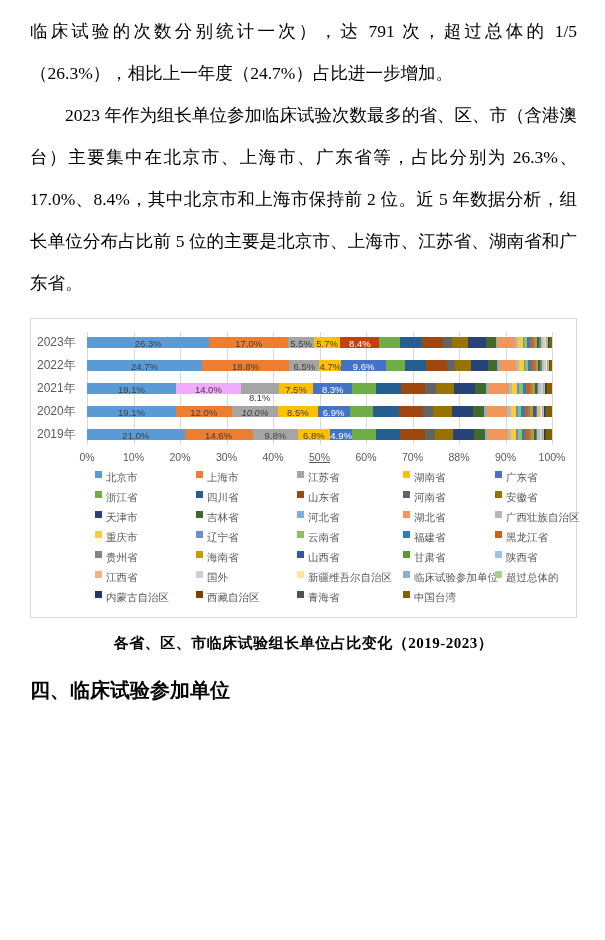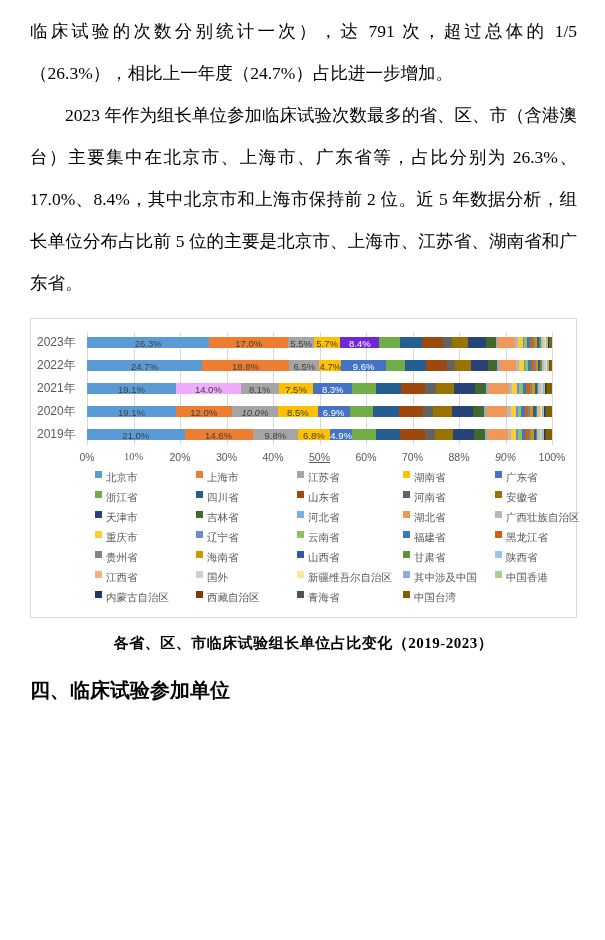--- a/index.html
+++ b/index.html
@@ -118,21 +118,21 @@
               </div>
               <div class="seg" style="width: 17%; background: rgb(237, 125, 49);">
                 <span class="seg-label" style="color: rgb(64, 64, 64);">17.0%</span>
               </div>
               <div class="seg" style="width: 5.5%; background: rgb(165, 165, 165);">
                 <span class="seg-label" style="color: rgb(64, 64, 64);">5.5%</span>
               </div>
               <div class="seg" style="width: 5.7%; background: rgb(255, 192, 0);">
                 <span class="seg-label" style="color: rgb(64, 64, 64);">5.7%</span>
               </div>
-              <div class="seg" style="width: 8.4%; background: #6d28d9;">
+              <div class="seg" style="width: 8.4%; background: #c2410c;">
                 <span class="seg-label" style="color: rgb(255, 255, 255);">8.4%</span>
               </div>
               <div class="seg" style="width: 4.4%; background: rgb(112, 173, 71);"></div>
               <div class="seg" style="width: 4.7%; background: rgb(37, 94, 145);"></div>
               <div class="seg" style="width: 4.6%; background: rgb(158, 72, 14);"></div>
               <div class="seg" style="width: 1.9%; background: rgb(99, 99, 99);"></div>
               <div class="seg" style="width: 3.4%; background: rgb(153, 115, 0);"></div>
               <div class="seg" style="width: 4%; background: rgb(38, 68, 120);"></div>
               <div class="seg" style="width: 2%; background: rgb(67, 104, 43);"></div>
               <div class="seg" style="width: 0.4%; background: rgb(124, 175, 221);"></div>
@@ -209,21 +209,21 @@
           </div>
           <div class="bar-row">
             <div class="bar">
               <div class="seg" style="width: 19.1%; background: rgb(91, 155, 213);">
                 <span class="seg-label" style="color: rgb(64, 64, 64);">19.1%</span>
               </div>
               <div class="seg" style="width: 14%; background: #f0abfc;">
                 <span class="seg-label" style="color: rgb(64, 64, 64);">14.0%</span>
               </div>
               <div class="seg" style="width: 8.1%; background: rgb(165, 165, 165);">
-                <span class="seg-label" style="color: rgb(64, 64, 64);">8.1%</span>
+                <span class="seg-label" style="color: rgb(64, 64, 64); margin-top: 8px;">8.1%</span>
               </div>
               <div class="seg" style="width: 7.5%; background: rgb(255, 192, 0);">
                 <span class="seg-label" style="color: rgb(64, 64, 64);">7.5%</span>
               </div>
               <div class="seg" style="width: 8.3%; background: rgb(68, 114, 196);">
                 <span class="seg-label" style="color: rgb(255, 255, 255);">8.3%</span>
               </div>
               <div class="seg" style="width: 5.1%; background: rgb(112, 173, 71);"></div>
               <div class="seg" style="width: 5.4%; background: rgb(37, 94, 145);"></div>
               <div class="seg" style="width: 5.3%; background: rgb(158, 72, 14);"></div>
@@ -348,29 +348,29 @@
               <div class="seg" style="width: 0.2%; background: rgb(32, 56, 100);"></div>
               <div class="seg" style="width: 0.1%; background: rgb(131, 60, 0);"></div>
               <div class="seg" style="width: 0.1%; background: rgb(82, 82, 82);"></div>
               <div class="seg" style="width: 1.2%; background: rgb(128, 96, 0);"></div>
             </div>
           </div>
         </div>
     </div>
     <div class="axis" id="axis">
         <div class="tick" style="left: 0%;">0%</div>
-        <div class="tick" style="left: 10%; font-family: Liberation Serif, serif;">10%</div>
+        <div class="tick" style="left: 10%;">10%</div>
         <div class="tick" style="left: 20%;">20%</div>
         <div class="tick" style="left: 30%;">30%</div>
         <div class="tick" style="left: 40%;">40%</div>
         <div class="tick" style="left: 50%; text-decoration: underline;">50%</div>
         <div class="tick" style="left: 60%;">60%</div>
         <div class="tick" style="left: 70%;">70%</div>
         <div class="tick" style="left: 80%;">88%</div>
-        <div class="tick" style="left: 90%; font-style: italic;">90%</div>
+        <div class="tick" style="left: 90%;">90%</div>
         <div class="tick" style="left: 100%;">100%</div>
       </div>
     <div class="legend" id="legend">
         <div class="legend-item">
           <div class="swatch" style="background: rgb(91, 155, 213);"></div>
           <span>北京市</span>
         </div>
         <div class="legend-item">
           <div class="swatch" style="background: rgb(237, 125, 49);"></div>
           <span>上海市</span>
@@ -474,25 +474,25 @@
         <div class="legend-item">
           <div class="swatch" style="background: rgb(207, 207, 207);"></div>
           <span>国外</span>
         </div>
         <div class="legend-item">
           <div class="swatch" style="background: rgb(255, 230, 153);"></div>
           <span>新疆维吾尔自治区</span>
         </div>
         <div class="legend-item">
           <div class="swatch" style="background: rgb(143, 170, 220);"></div>
-          <span>其中涉及中国</span>
+          <span>临床试验参加单位</span>
         </div>
         <div class="legend-item">
           <div class="swatch" style="background: rgb(169, 209, 142);"></div>
-          <span>中国香港</span>
+          <span>超过总体的</span>
         </div>
         <div class="legend-item">
           <div class="swatch" style="background: rgb(32, 56, 100);"></div>
           <span>内蒙古自治区</span>
         </div>
         <div class="legend-item">
           <div class="swatch" style="background: rgb(131, 60, 0);"></div>
           <span>西藏自治区</span>
         </div>
         <div class="legend-item">

